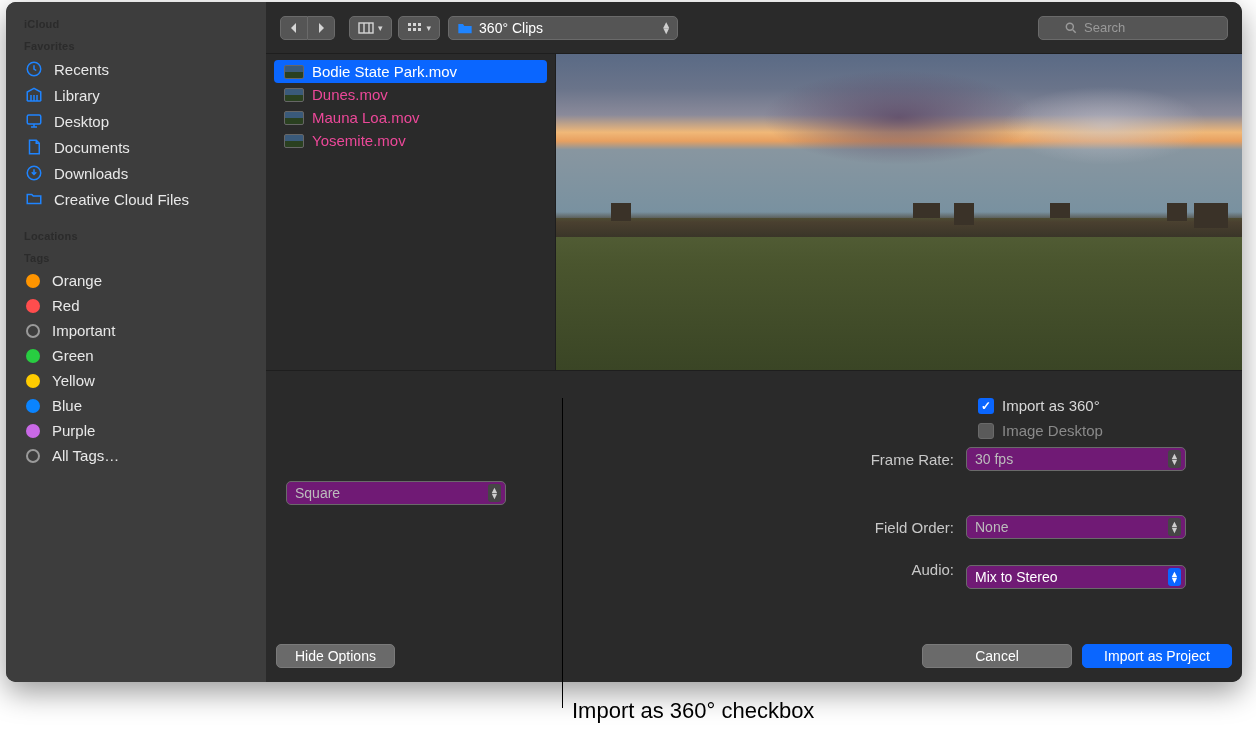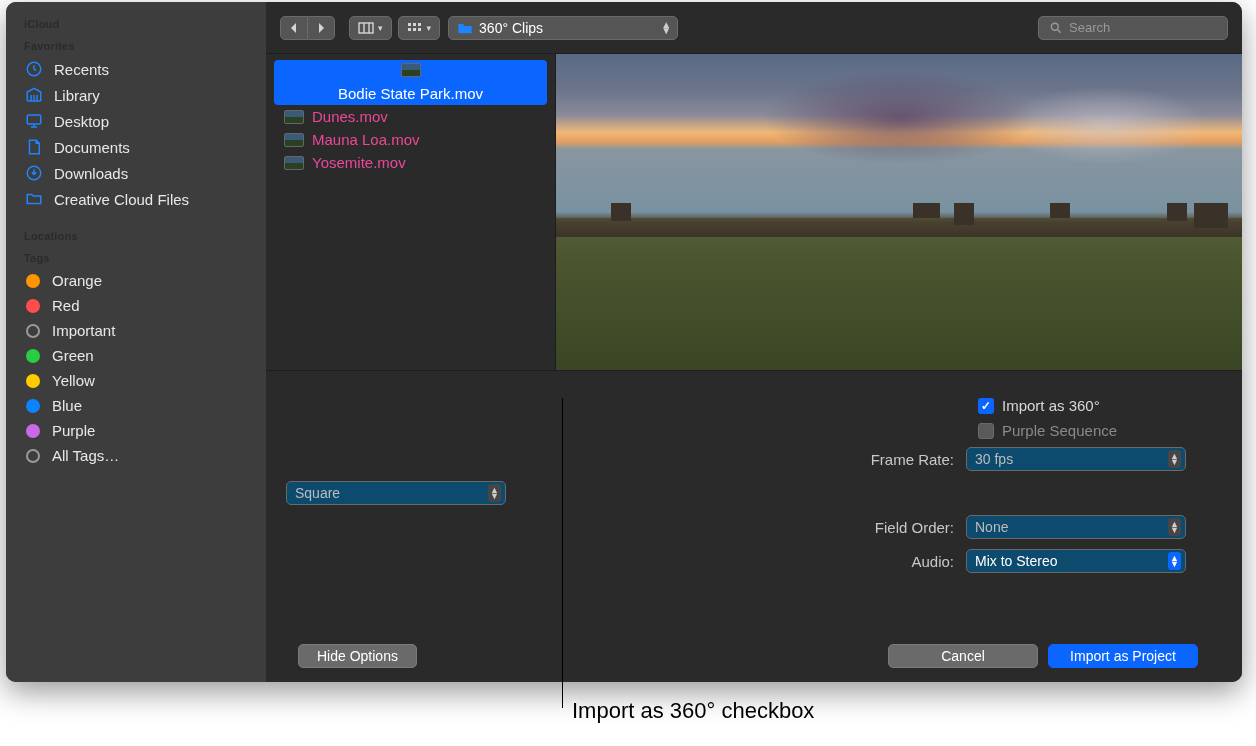--- a/index.html
+++ b/index.html
@@ -109,42 +109,42 @@
     margin: 0 auto;
   }
   .path-selector .folder-ic { color: #1f84ff; display:flex; }
   .path-selector .updown { position:absolute; right:6px; color:#cfcfcf; font-size:10px; display:flex; flex-direction:column; line-height:6px;}
   .search-field {
     width: 190px; height: 24px;
     background: #555;
     border: 1px solid #6a6a6a;
     border-radius: 5px;
     display: flex; align-items: center;
-    padding: 0 10px; gap:6px;
+    padding: 0 25px; gap:6px;
     color: #9a9a9a;
   }
   .search-field input { background:transparent; border:0; outline:0; color:#e2e2e2; width:100%; font-size:13px;}
   .search-field input::placeholder { color: #9a9a9a; }
   .content-split {
     display:flex;
     height: 316px;
   }
   .file-list {
     width: 290px;
     border-right: 1px solid #1e1e1e;
     padding: 6px 8px;
   }
   .file-row {
     display:flex; align-items:center; gap:8px;
     padding: 3px 10px;
     border-radius: 4px;
     font-size: 15px;
     color: #ec4899;
   }
-  .file-row.selected { background: #0a66ff; color:#fff;flex-direction:column; }
+  .file-row.selected { background: #0a66ff; color:#fff; }
   .file-thumb {
     width:20px; height:14px; border-radius:2px;
     background: linear-gradient(to bottom, #3a5a7a 50%, #2a4020 50%);
     border:1px solid #666;
     flex-shrink:0;
   }
   .preview-pane {
     flex:1;
     background: #111;
     display:flex; align-items:stretch; justify-content:center;
@@ -200,30 +200,30 @@
   .opt-control { width: 230px; }
   .checkbox-row { display:flex; align-items:center; gap:8px; margin-left: 692px; margin-bottom:8px; font-size:15px;}
   .chk {
     width:16px; height:16px; border-radius:3px;
     background:#0a66ff; display:flex; align-items:center; justify-content:center;
     color:#fff; font-size:12px; font-weight:bold;
   }
   .chk.unchecked { background:#5a5a5a; border:1px solid #6a6a6a; }
   .select {
     height: 24px; width:220px;
-    background:#0c4a6e; border:1px solid #6a6a6a; border-radius:5px;
+    background:#701a75; border:1px solid #6a6a6a; border-radius:5px;
     display:flex; align-items:center; padding:0 8px;
     color:#bcbcbc; font-size:14px; position:relative;
   }
-  .select.active { color:#fff; }
+  .select.active { color:#fff;margin-top:16px; }
   .select .updown { position:absolute; right:4px; font-size:9px; color:#cfcfcf; display:flex; flex-direction:column; line-height:6px; background:#464646; padding:3px 2px; border-radius:3px;}
   .select.blue-caret .updown { background:#0a66ff; color:#fff; }
   .footer-btns {
-    position:absolute; bottom: 14px; left: 0; right: 12px;
-    display:flex; padding: 0 32px;
+    position:absolute; bottom: 14px; left: 0; right: 0;
+    display:flex; padding: 0 10px;
   }
   .btn {
     height: 24px; border-radius:5px;
     background:#6a6a6a; border:1px solid #7a7a7a;
     color:#fff; font-size:14px;
     display:inline-flex; align-items:center; justify-content:center;
     padding: 0 18px;
   }
   .btn.wide { min-width: 150px; }
   .btn.primary { background:#0a66ff; border-color:#0a66ff; }
@@ -443,21 +443,21 @@
       </div>
     </div>
 
     <div class="options-panel">
       <div class="checkbox-row">
         <div class="chk">✓</div>
         <span>Import as 360°</span>
       </div>
       <div class="checkbox-row" style="color:#8a8a8a">
         <div class="chk unchecked"></div>
-        <span>Purple Sequence</span>
+        <span>Image Desktop</span>
       </div>
 
       <div class="opt-row">
         <div class="opt-label">Frame Rate:</div>
         <div class="opt-control">
           <div class="select">
             <span>30 fps</span>
             <span class="updown">
                 <span>▲</span>
                 <span>▼</span>

